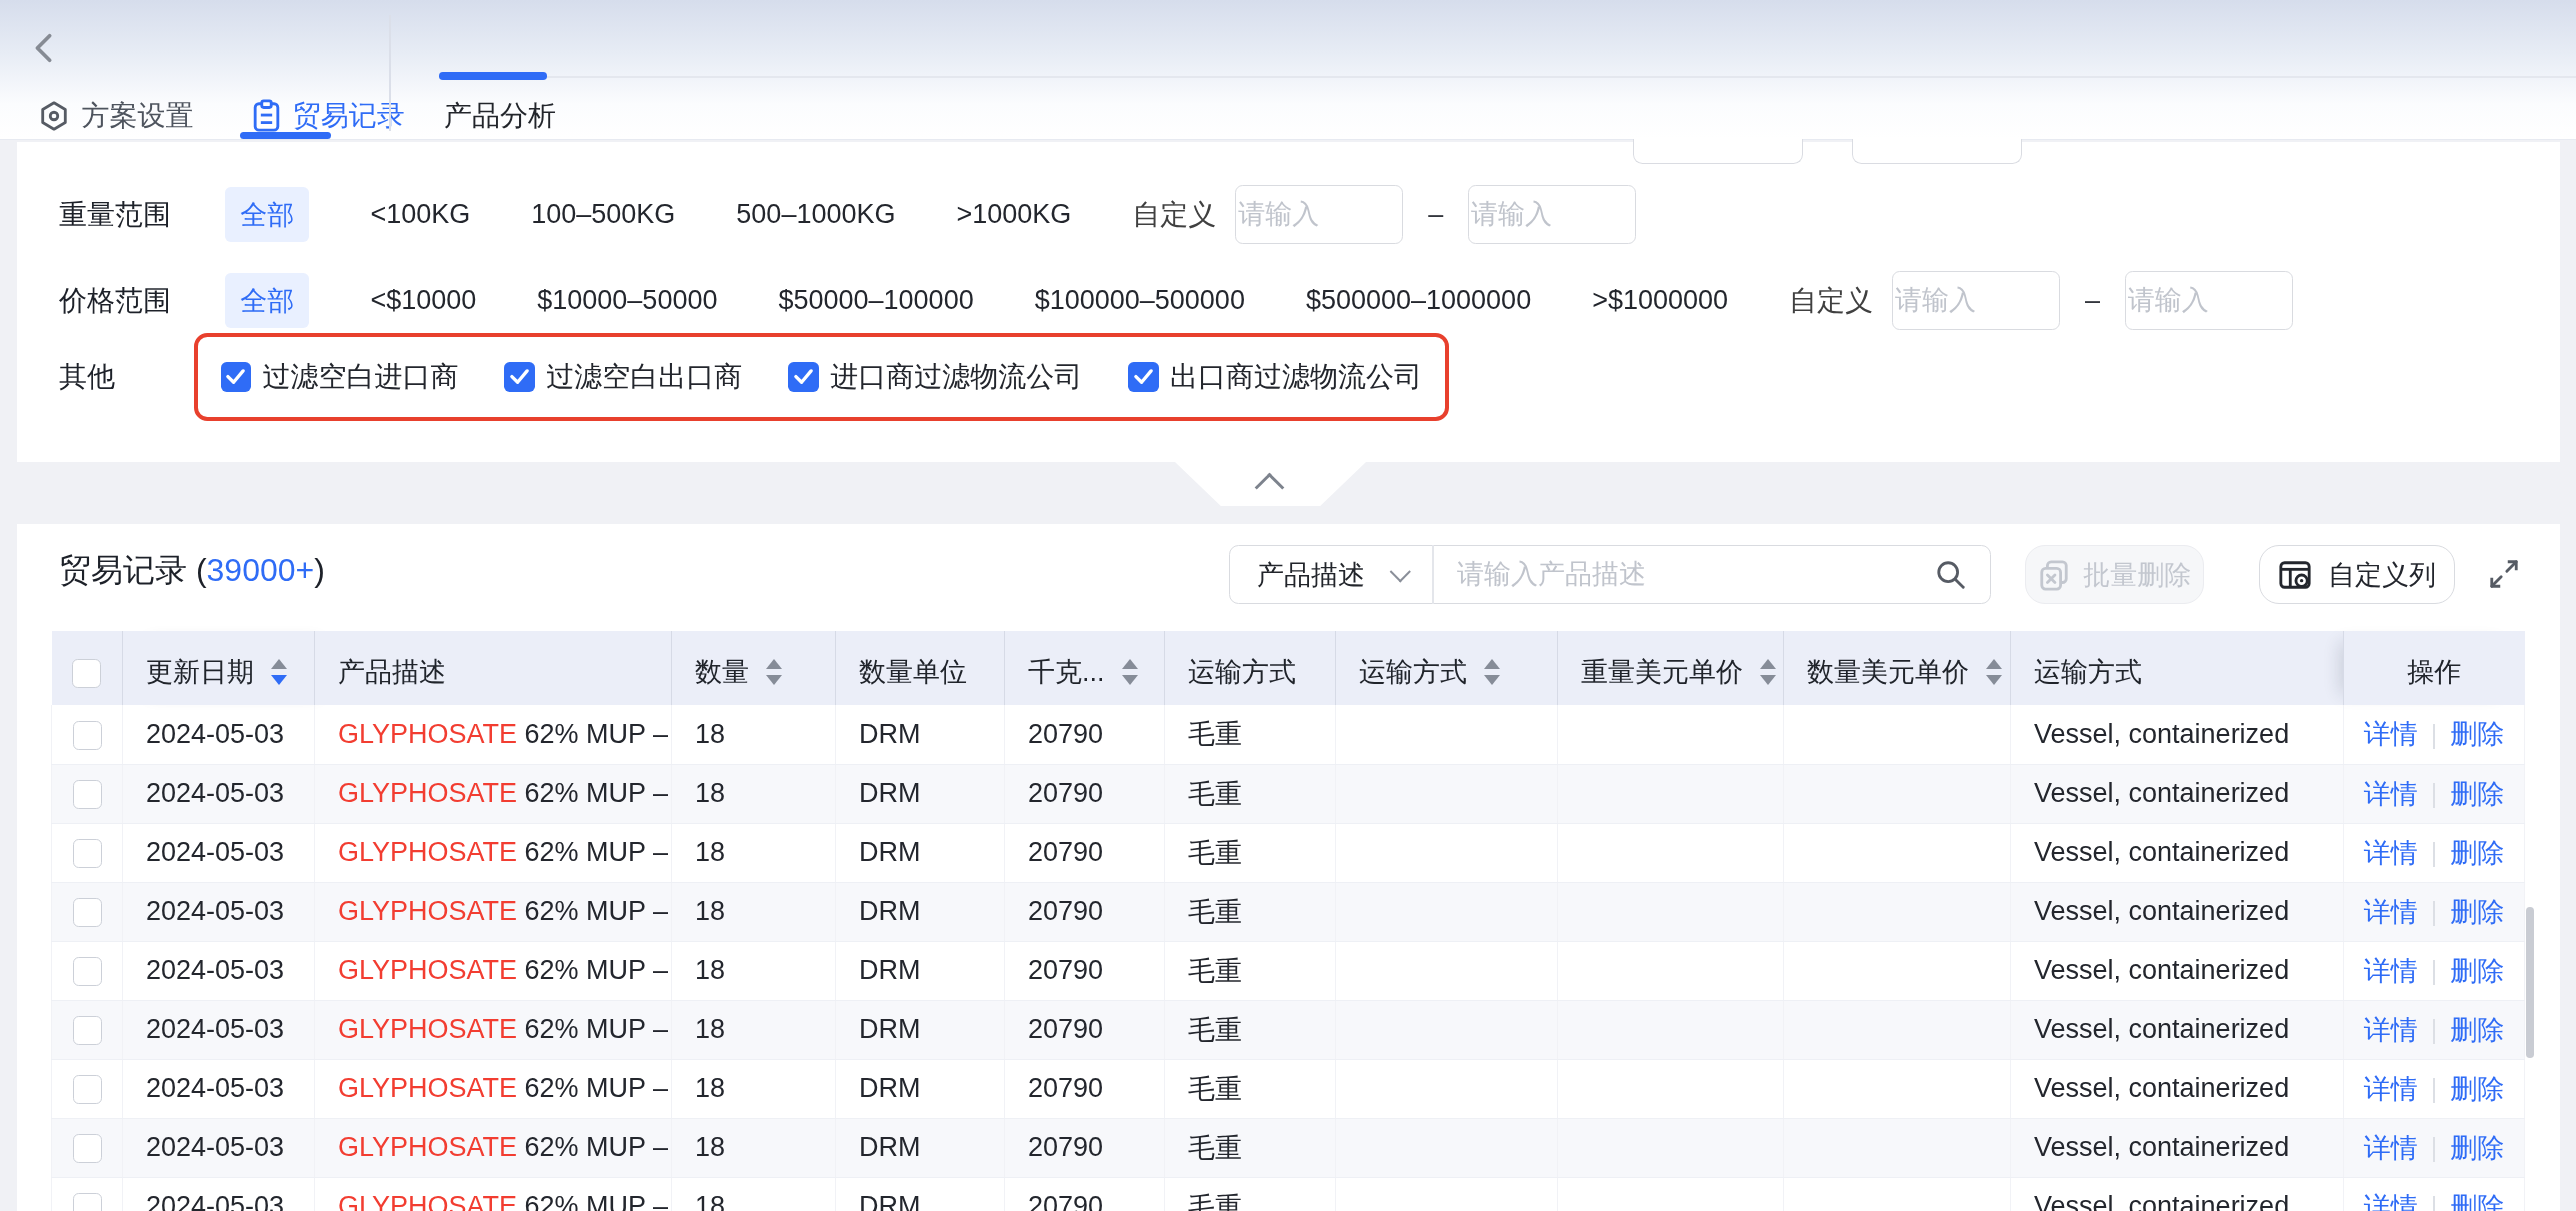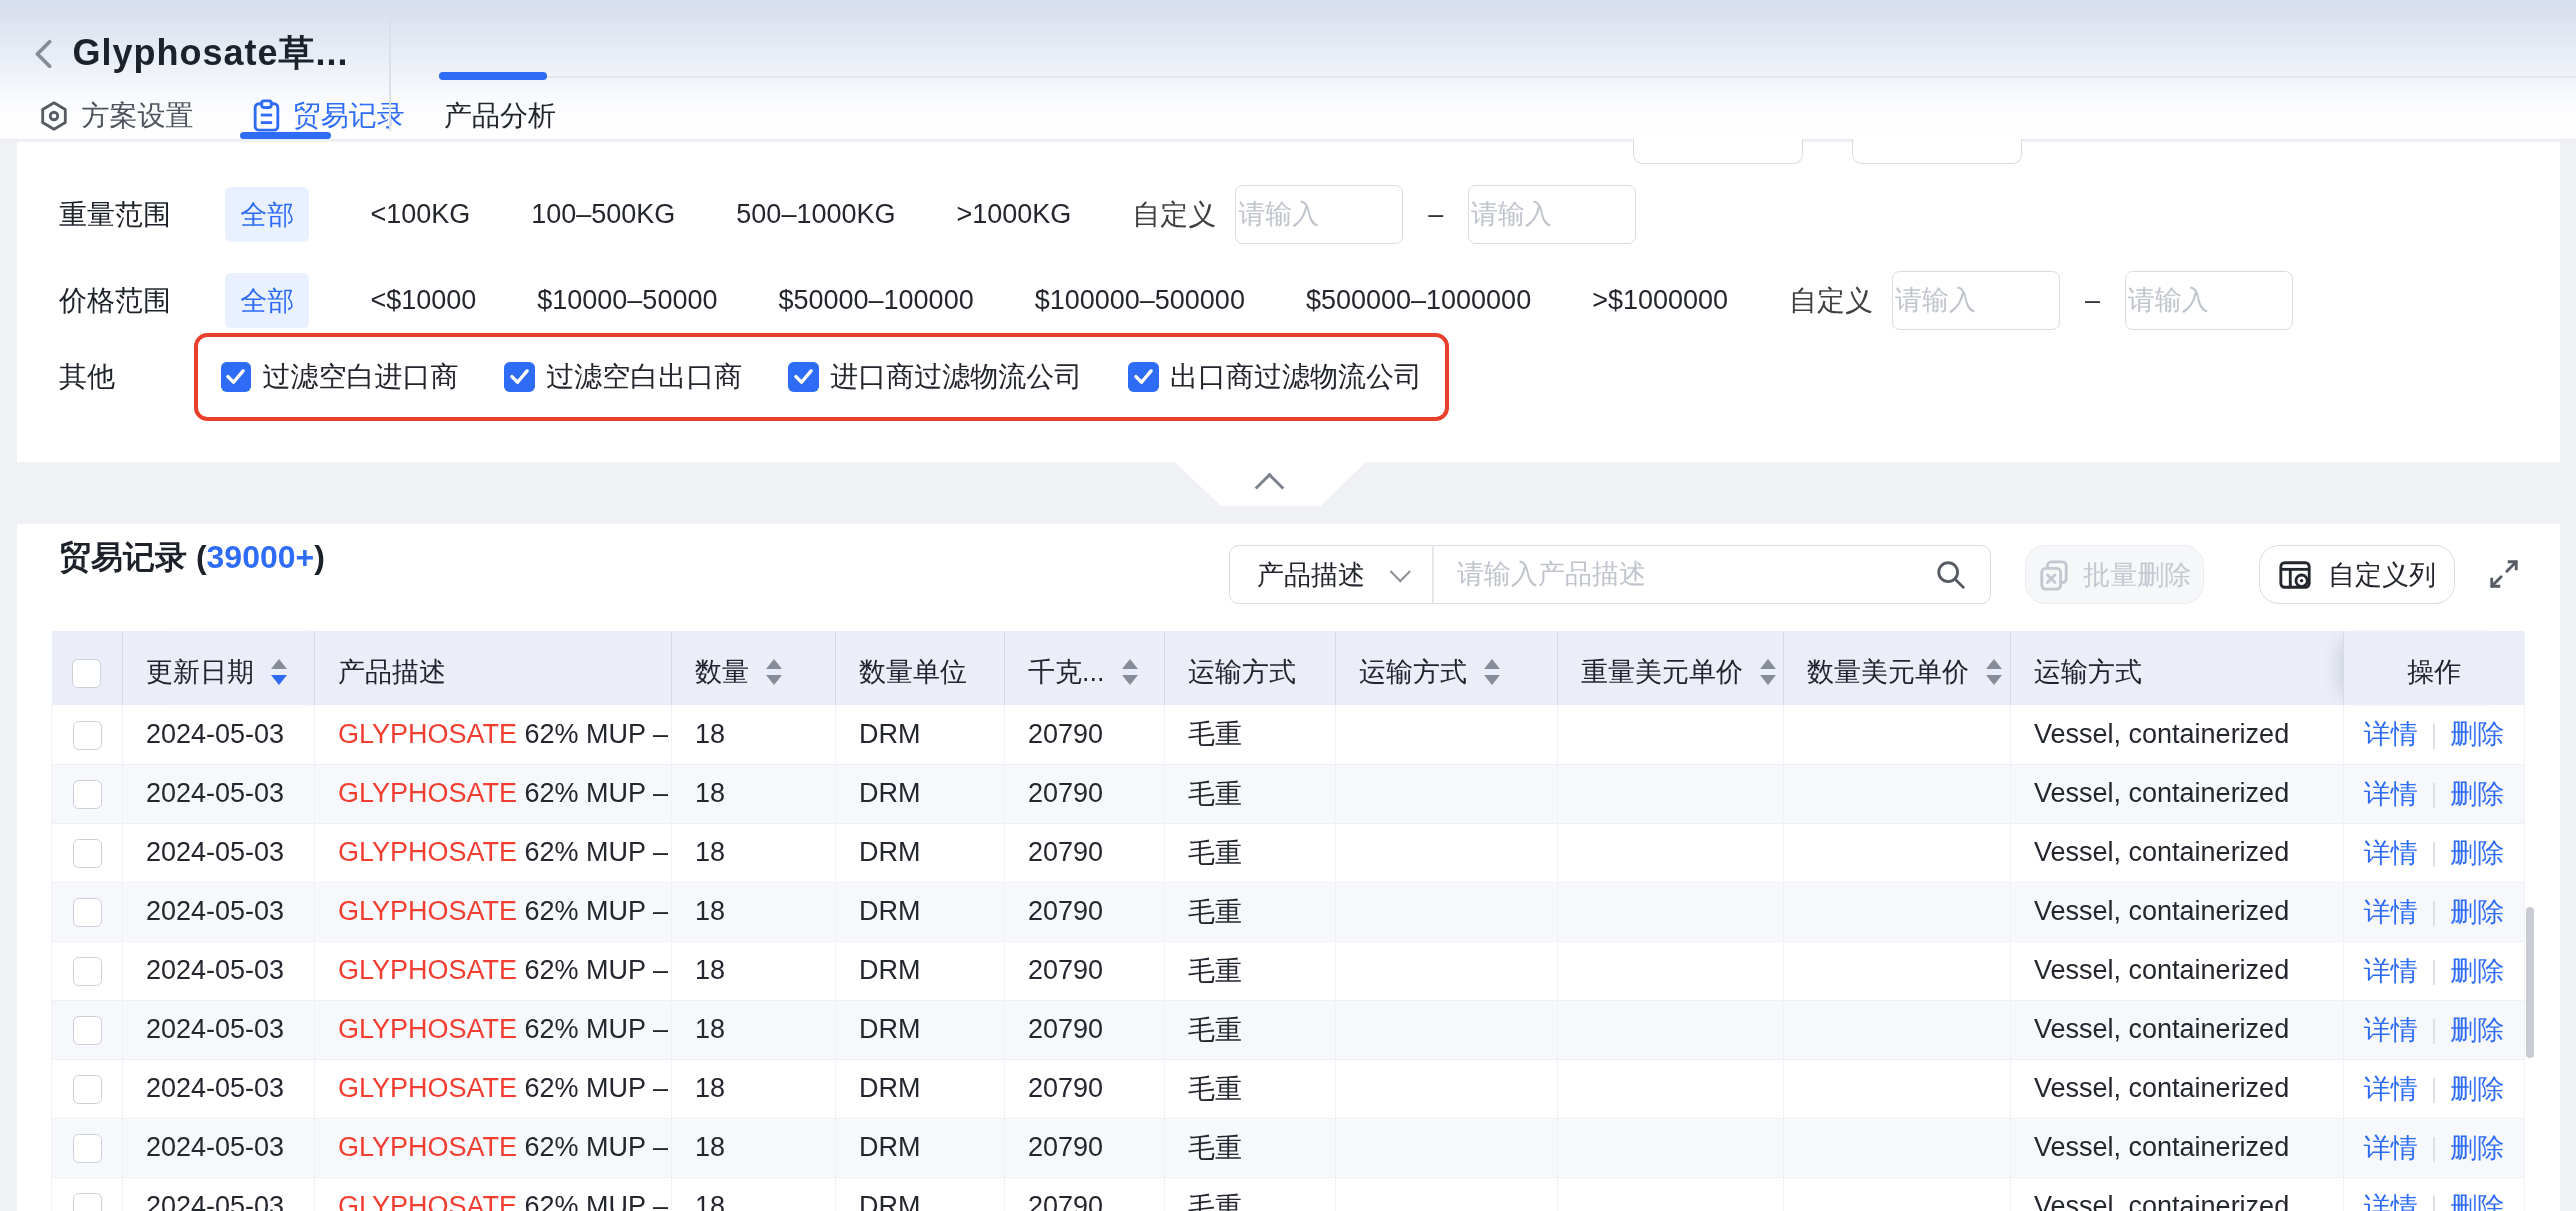--- a/index.html
+++ b/index.html
@@ -53,21 +53,21 @@
   .cblabel { font-size:28px; color:#23262d; white-space:nowrap; }
 
   
   .collapse-tab { position:absolute; left:1175px; top:462px; width:191px; height:44px; background:#fff; z-index:2;
     clip-path:polygon(0 0,100% 0,76% 100%,24% 100%); cursor:pointer; }
   .chev-up { position:absolute; left:84px; top:15.2px; width:21px; height:21px;
     border-top:3.8px solid #7d838d; border-left:3.8px solid #7d838d; transform:rotate(45deg); }
 
   
   .table-card { position:absolute; left:17px; top:524px; width:2543px; height:688px; background:#fff; overflow:hidden; z-index:1; }
-  .records-heading { position:absolute; left:42px; top:12px; font-size:32px; font-weight:700; color:#1d2129; }
+  .records-heading { position:absolute; left:42px; top:25px; font-size:32px; font-weight:400; color:#1d2129; }
   .records-heading .cnt { color:#2f6cf6; }
 
   .search-combo { position:absolute; left:1212px; top:21px; width:762px; height:59px;
     border:1.9px solid #d9dbe0; border-radius:9.5px; display:flex; align-items:center; background:#fff; }
   .combo-select { display:flex; align-items:center; gap:25px; padding:0 27px 0 27px; height:100%; cursor:pointer; flex:none; }
   .combo-select-label { font-size:27px; color:#22252b; }
   .select-caret { width:15.2px; height:15.2px; border-right:2.9px solid #8a8f99; border-bottom:2.9px solid #8a8f99;
     transform:rotate(45deg) translateY(-3.8px); }
   .combo-divider { width:1.9px; height:59px; background:#e4e6eb; flex:none; }
   .combo-input { flex:1; height:100%; border:none; outline:none; font-size:27px; padding:0 23px; color:#23262d; background:transparent; }
@@ -113,21 +113,20 @@
 
 <div class="screen">
 
   <div class="top-header">
     <div class="back-title">
       <span class="back-btn">
         <svg width="32" height="38" viewBox="0 0 34 40">
           <polyline points="23,7 10,20 23,33" fill="none" stroke="#868b94" stroke-width="4" stroke-linecap="round" stroke-linejoin="round"></polyline>
         </svg>
       </span>
-      <span class="page-title">Glyphosate草...</span>
     </div>
 
     <div class="subnav">
       <span class="subnav-item">
         <svg width="32" height="32" viewBox="0 0 34 34">
           <polygon points="17,3 29,10 29,24 17,31 5,24 5,10" fill="none" stroke="#565b64" stroke-width="3" stroke-linejoin="round"></polygon>
           <circle cx="17" cy="17" r="4" fill="none" stroke="#565b64" stroke-width="3"></circle>
         </svg>
         <span>方案设置</span>
       </span>

